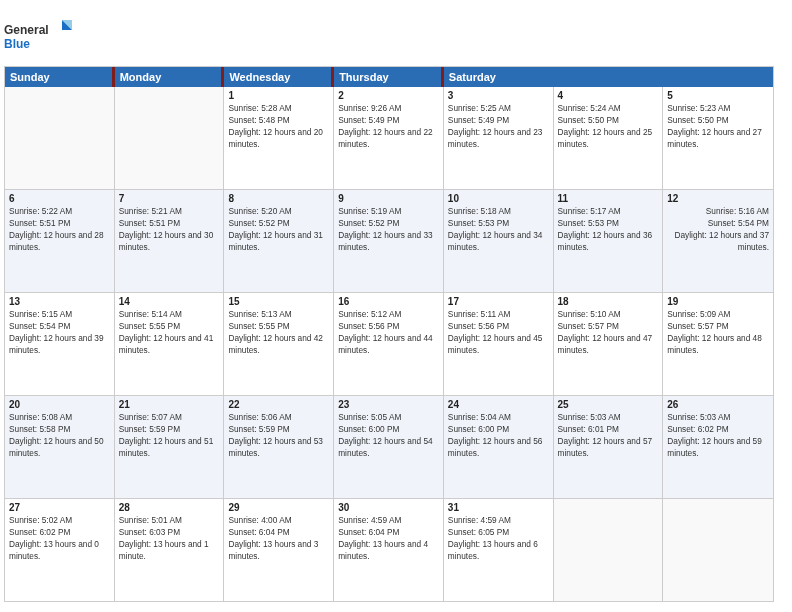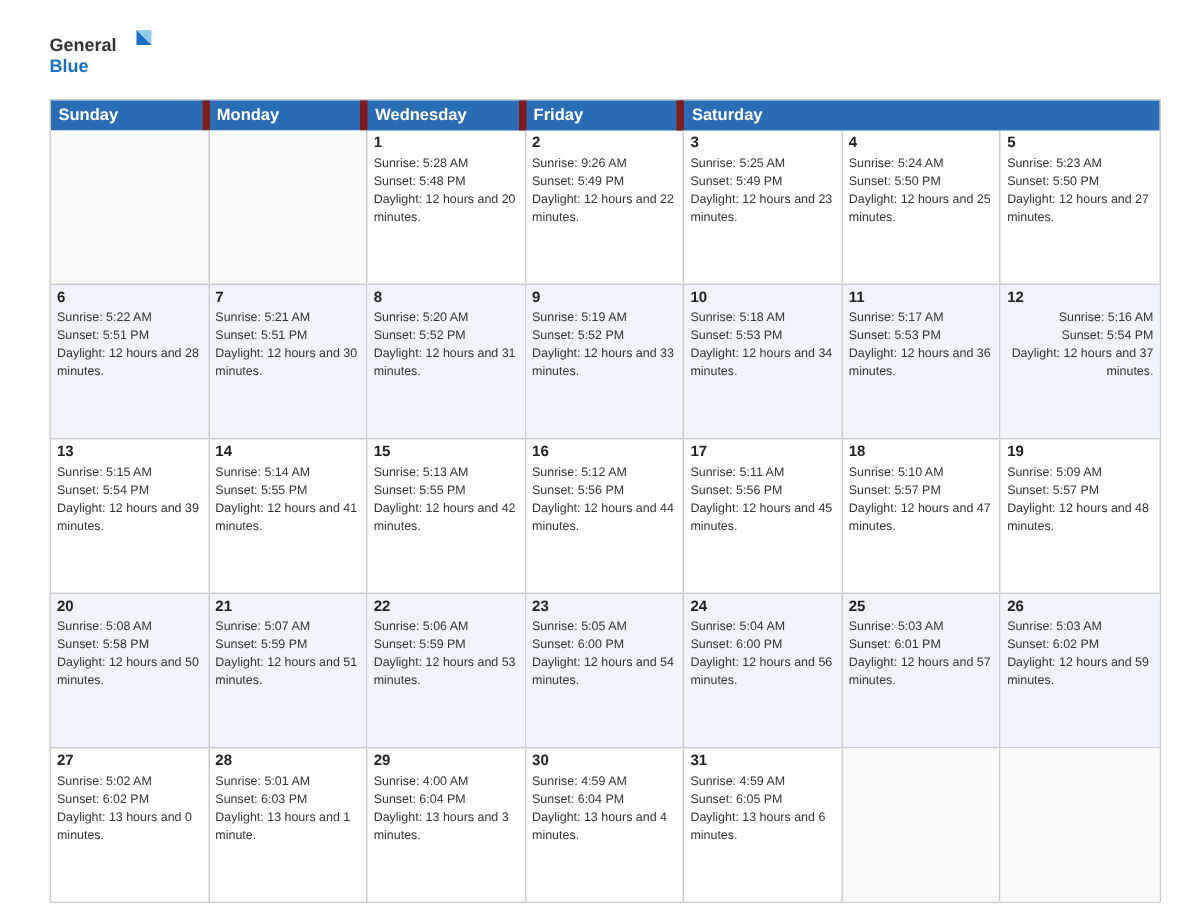--- a/index.html
+++ b/index.html
@@ -6,21 +6,21 @@
     body {
       width: 792px;
       height: 612px;
       font-family: Arial, sans-serif;
       background: #fff;
       overflow: hidden;
     }
     .page {
       width: 792px;
       height: 612px;
-      padding: 18px 18px 10px 33px;
+      padding: 18px 18px 10px 4px;
       display: flex;
       flex-direction: column;
     }
     .header {
       display: flex;
       justify-content: space-between;
       align-items: flex-start;
       margin-bottom: 10px;
     }
     .logo {
@@ -50,21 +50,21 @@
     .cal-header {
       display: grid;
       grid-template-columns: repeat(7, 1fr);
       background: #2a6db5;
     }
     .cal-header-cell {
       color: white;
       font-size: 11px;
       font-weight: bold;
       padding: 4px 5px;
-      border-right: 5px solid #7f1d1d;
+      border-right: 3px solid #7f1d1d;
     }
     .cal-header-cell:last-child { border-right: none; }
     .cal-body {
       display: flex;
       flex-direction: column;
       flex: 1;
     }
     .cal-row {
       display: grid;
       grid-template-columns: repeat(7, 1fr);
@@ -112,21 +112,21 @@
       <h1></h1>
       <h2></h2>
     </div>
   </div>
 
   <div class="calendar">
     <div class="cal-header">
     <div class="cal-header-cell">Sunday</div>
         <div class="cal-header-cell">Monday</div>
         <div class="cal-header-cell">Wednesday</div>
-        <div class="cal-header-cell">Friday</div>
+        <div class="cal-header-cell">Thursday</div>
         <div class="cal-header-cell">Saturday</div>
       </div>
     <div class="cal-body">
     <div class="cal-row">
           <div class="cal-cell empty"></div>
           <div class="cal-cell empty"></div>
           <div class="cal-cell">
             <div class="day-num">1</div>
             <div class="day-info" style="white-space: pre-line;">Sunrise: 5:28 AM
 Sunset: 5:48 PM

